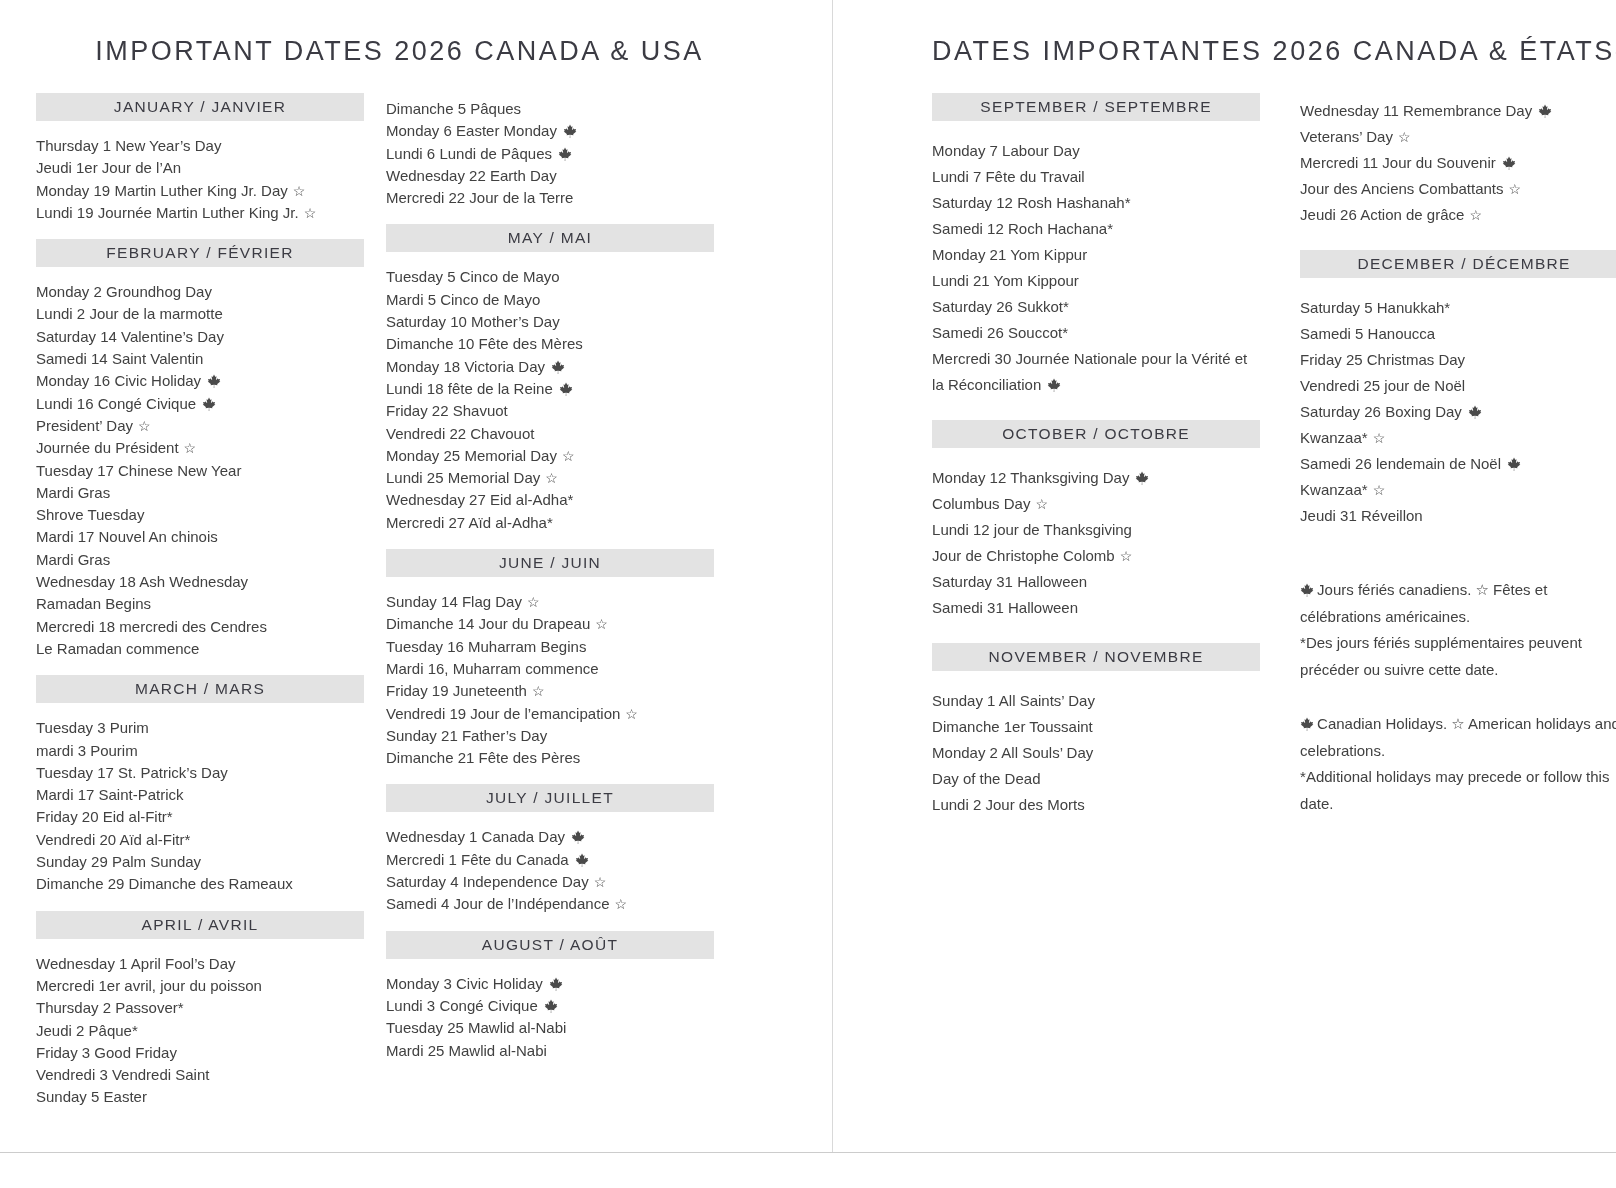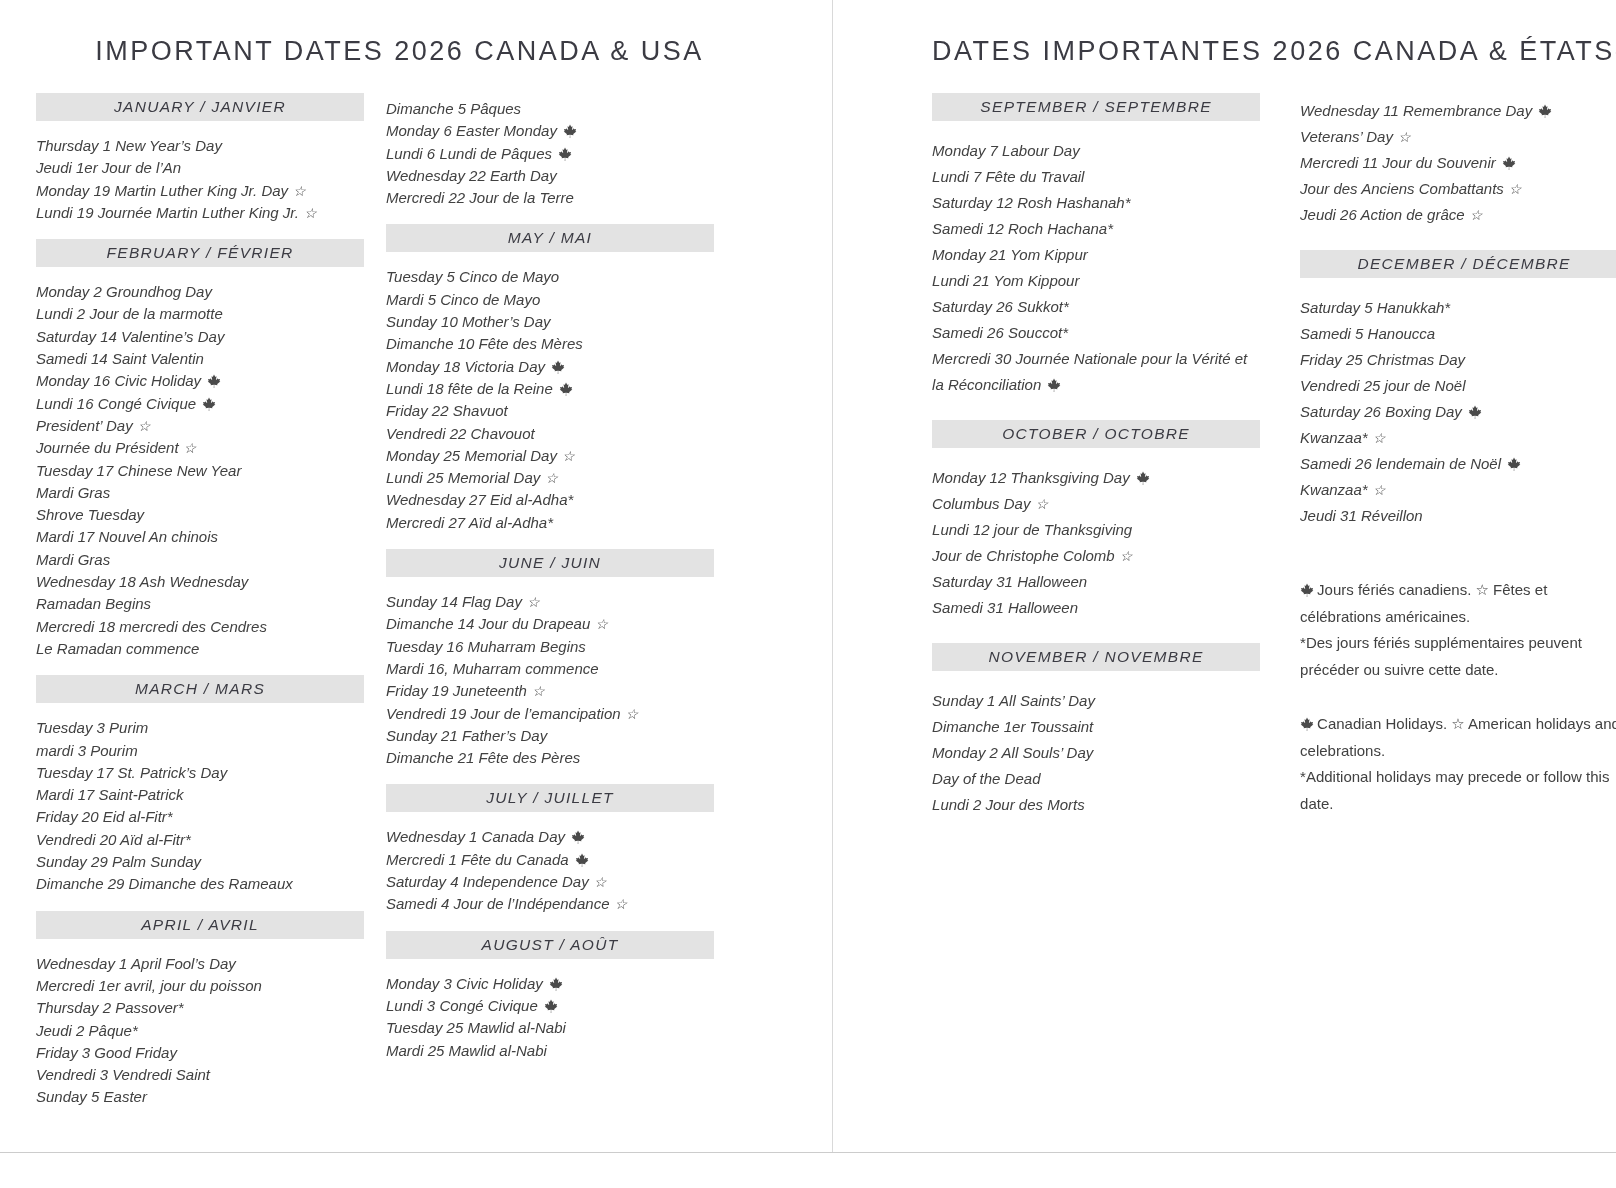--- a/index.html
+++ b/index.html
@@ -15,21 +15,21 @@
   .spread{display:flex;height:1153px;border-bottom:1px solid #cccccc;background:var(--page-bg);}
   .page{height:100%;overflow:hidden;}
   .page-left{width:889px;border-right:1px solid var(--divider);padding:36px 69px 0 36px;}
   .page-right{width:832px;padding:36px 46px 0 99px;}
   .page-title{font-size:27px;font-weight:400;letter-spacing:2.5px;color:var(--title);
     text-align:center;line-height:30px;margin-bottom:27px;white-space:nowrap;}
   .columns{display:flex;}
   .page-left .columns{gap:22px;}
   .page-right .columns{gap:40px;}
   .col{width:328px;flex:0 0 328px;}
-  .section{margin-bottom:15px;font-style:italic;}
+  .section{margin-bottom:15px;}
   .page-right .section{margin-bottom:22px;}
   .section.continuation{padding-top:5px;}
   .month-bar{height:28px;background:var(--bar-bg);display:flex;align-items:center;justify-content:center;
     font-size:15.5px;letter-spacing:1.3px;color:var(--title);margin-bottom:14px;white-space:nowrap;}
   .page-right .month-bar{margin-bottom:17px;}
   .event{font-size:15px;line-height:22.3px;color:var(--text);}
   .page-right .event{line-height:26px;}
   .star-icon{font-size:14px;margin-left:5px;color:var(--text);}
   .maple-icon{width:14px;height:14px;fill:#4a4a4a;vertical-align:-2px;margin-left:6px;}
   .legend{margin-top:48px;}
@@ -108,21 +108,21 @@
             <div class="event"><span class="event-text">Lundi 6 Lundi de Pâques</span><svg viewBox="0 0 512 512" class="maple-icon">
                 <path d="M256 21l-40 77c-5 9-13 8-22 3l-29-15 22 115c5 21-10 21-17 12l-50-56-8 28c-1 4-5 8-10 7l-64-13 17 61c4 14 7 19-4 23l-23 11 110 90c4 3 7 9 5 15l-10 32c38-4 72-10 110-15 3 0 9 5 9 9l-5 118h19l-3-118c0-4 5-9 9-9 38 5 72 11 110 15l-10-32c-2-6 1-12 5-15l110-90-23-11c-11-4-8-9-4-23l17-61-64 13c-5 1-9-3-10-7l-8-28-50 56c-7 9-22 9-17-12l22-115-29 15c-9 5-17 6-22-3z"></path>
               </svg></div>
             <div class="event"><span class="event-text">Wednesday 22 Earth Day</span></div>
             <div class="event"><span class="event-text">Mercredi 22 Jour de la Terre</span></div>
           </div>
           <div class="section">
             <div class="month-bar">MAY / MAI</div>
             <div class="event"><span class="event-text">Tuesday 5 Cinco de Mayo</span></div>
             <div class="event"><span class="event-text">Mardi 5 Cinco de Mayo</span></div>
-            <div class="event"><span class="event-text">Sunday 10 Mother’s Day</span></div>
+            <div class="event"><span class="event-text">Saturday 10 Mother’s Day</span></div>
             <div class="event"><span class="event-text">Dimanche 10 Fête des Mères</span></div>
             <div class="event"><span class="event-text">Monday 18 Victoria Day</span><svg viewBox="0 0 512 512" class="maple-icon">
                 <path d="M256 21l-40 77c-5 9-13 8-22 3l-29-15 22 115c5 21-10 21-17 12l-50-56-8 28c-1 4-5 8-10 7l-64-13 17 61c4 14 7 19-4 23l-23 11 110 90c4 3 7 9 5 15l-10 32c38-4 72-10 110-15 3 0 9 5 9 9l-5 118h19l-3-118c0-4 5-9 9-9 38 5 72 11 110 15l-10-32c-2-6 1-12 5-15l110-90-23-11c-11-4-8-9-4-23l17-61-64 13c-5 1-9-3-10-7l-8-28-50 56c-7 9-22 9-17-12l22-115-29 15c-9 5-17 6-22-3z"></path>
               </svg></div>
             <div class="event"><span class="event-text">Lundi 18 fête de la Reine</span><svg viewBox="0 0 512 512" class="maple-icon">
                 <path d="M256 21l-40 77c-5 9-13 8-22 3l-29-15 22 115c5 21-10 21-17 12l-50-56-8 28c-1 4-5 8-10 7l-64-13 17 61c4 14 7 19-4 23l-23 11 110 90c4 3 7 9 5 15l-10 32c38-4 72-10 110-15 3 0 9 5 9 9l-5 118h19l-3-118c0-4 5-9 9-9 38 5 72 11 110 15l-10-32c-2-6 1-12 5-15l110-90-23-11c-11-4-8-9-4-23l17-61-64 13c-5 1-9-3-10-7l-8-28-50 56c-7 9-22 9-17-12l22-115-29 15c-9 5-17 6-22-3z"></path>
               </svg></div>
             <div class="event"><span class="event-text">Friday 22 Shavuot</span></div>
             <div class="event"><span class="event-text">Vendredi 22 Chavouot</span></div>
             <div class="event"><span class="event-text">Monday 25 Memorial Day</span><span class="star-icon">☆</span></div>

